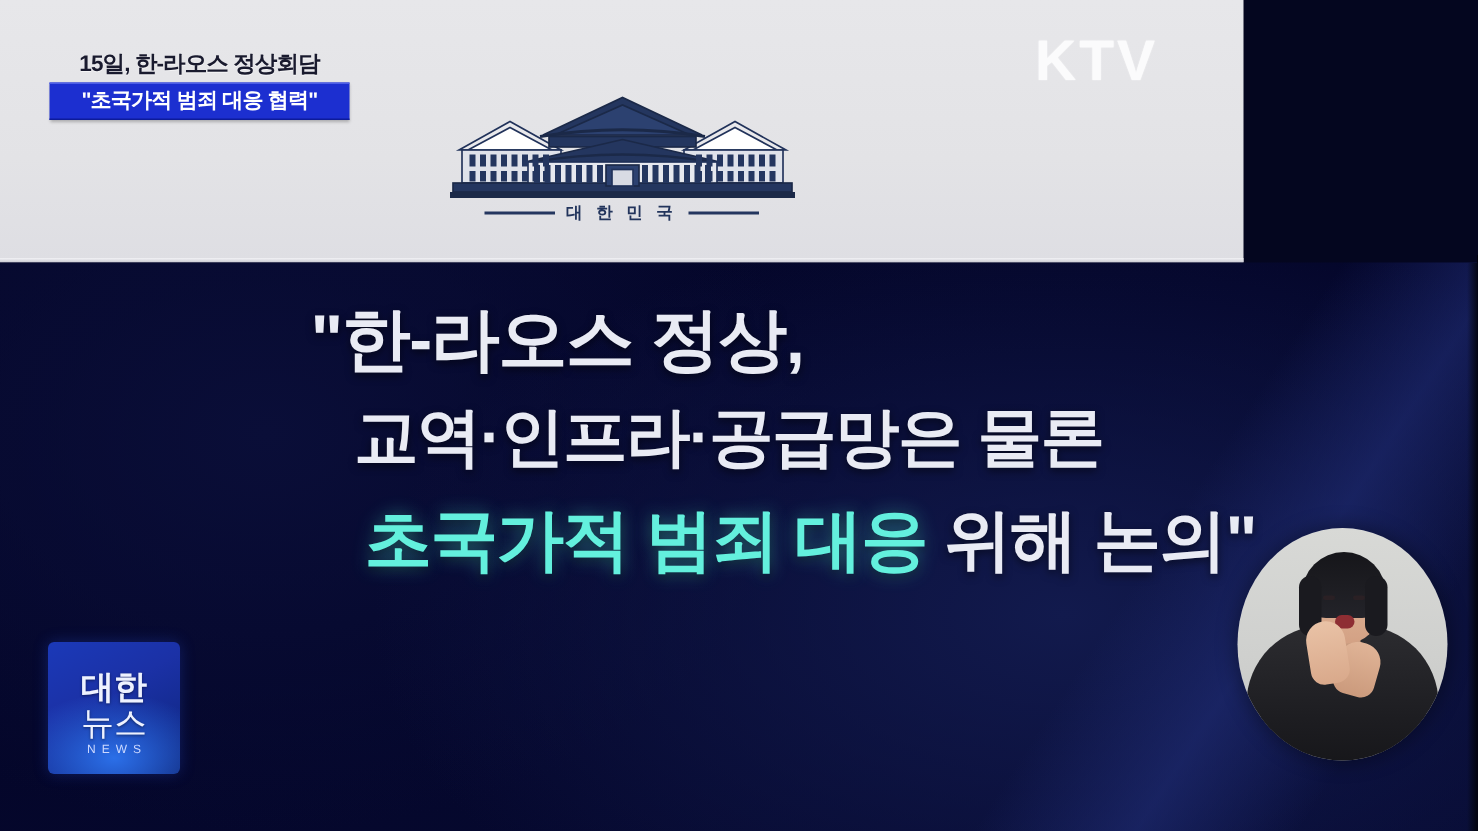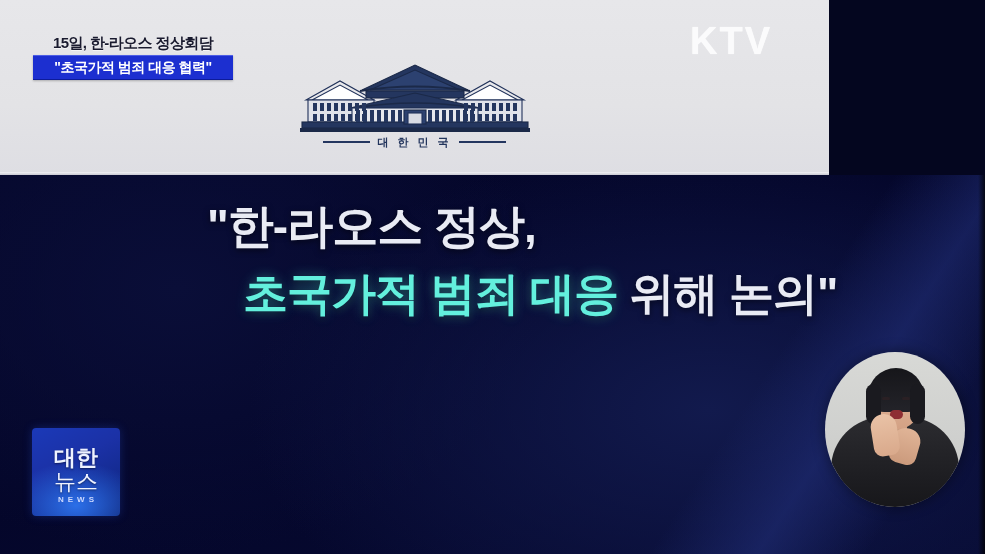--- a/index.html
+++ b/index.html
@@ -106,21 +106,21 @@
   }
   #news-logo .nl-k1{
     font-size:22px;font-weight:bold;color:#eef2ff;letter-spacing:0px;
     line-height:22px;text-shadow:0 1px 2px rgba(0,0,0,.45);
   }
   #news-logo .nl-k2{
     font-size:22px;font-weight:normal;color:#eef2ff;letter-spacing:0px;
     line-height:23px;margin-top:1px;text-shadow:0 1px 2px rgba(0,0,0,.45);
   }
   #news-logo .nl-en{
-    font-size:8px;font-weight:bold;color:#cdd9ff;letter-spacing:4px;
+    font-size:8px;font-weight:normal;color:#cdd9ff;letter-spacing:4px;
     line-height:10px;margin-top:2px;text-indent:4px;
   }
 
   
   #signer{
     position:absolute;right:20px;bottom:47px;width:140px;height:155px;
     border-radius:50%;overflow:hidden;
     background:linear-gradient(180deg,#d8d9d6 0%,#cfd0ce 55%,#c4c5c3 100%);
     box-shadow:0 0 14px rgba(0,0,0,.45);
   }
@@ -263,20 +263,21 @@
         <span class="rule"></span>
       </div>
 
     </div>
   </div>
 
   <div id="lower-panel">
 
     <div id="quote">
       <div class="quote-line" id="quote-line-1">"한-라오스 정상,</div>
+      <div class="quote-line" id="quote-line-2">교역·인프라·공급망은 물론</div>
       <div class="quote-line" id="quote-line-3"><span class="hl">초국가적 범죄 대응</span><span> 위해 논의"</span></div>
     </div>
 
     <div id="news-logo">
       <div class="nl-inner">
         <div class="nl-k1">대한</div>
         <div class="nl-k2">뉴스</div>
         <div class="nl-en">NEWS</div>
       </div>
     </div>

